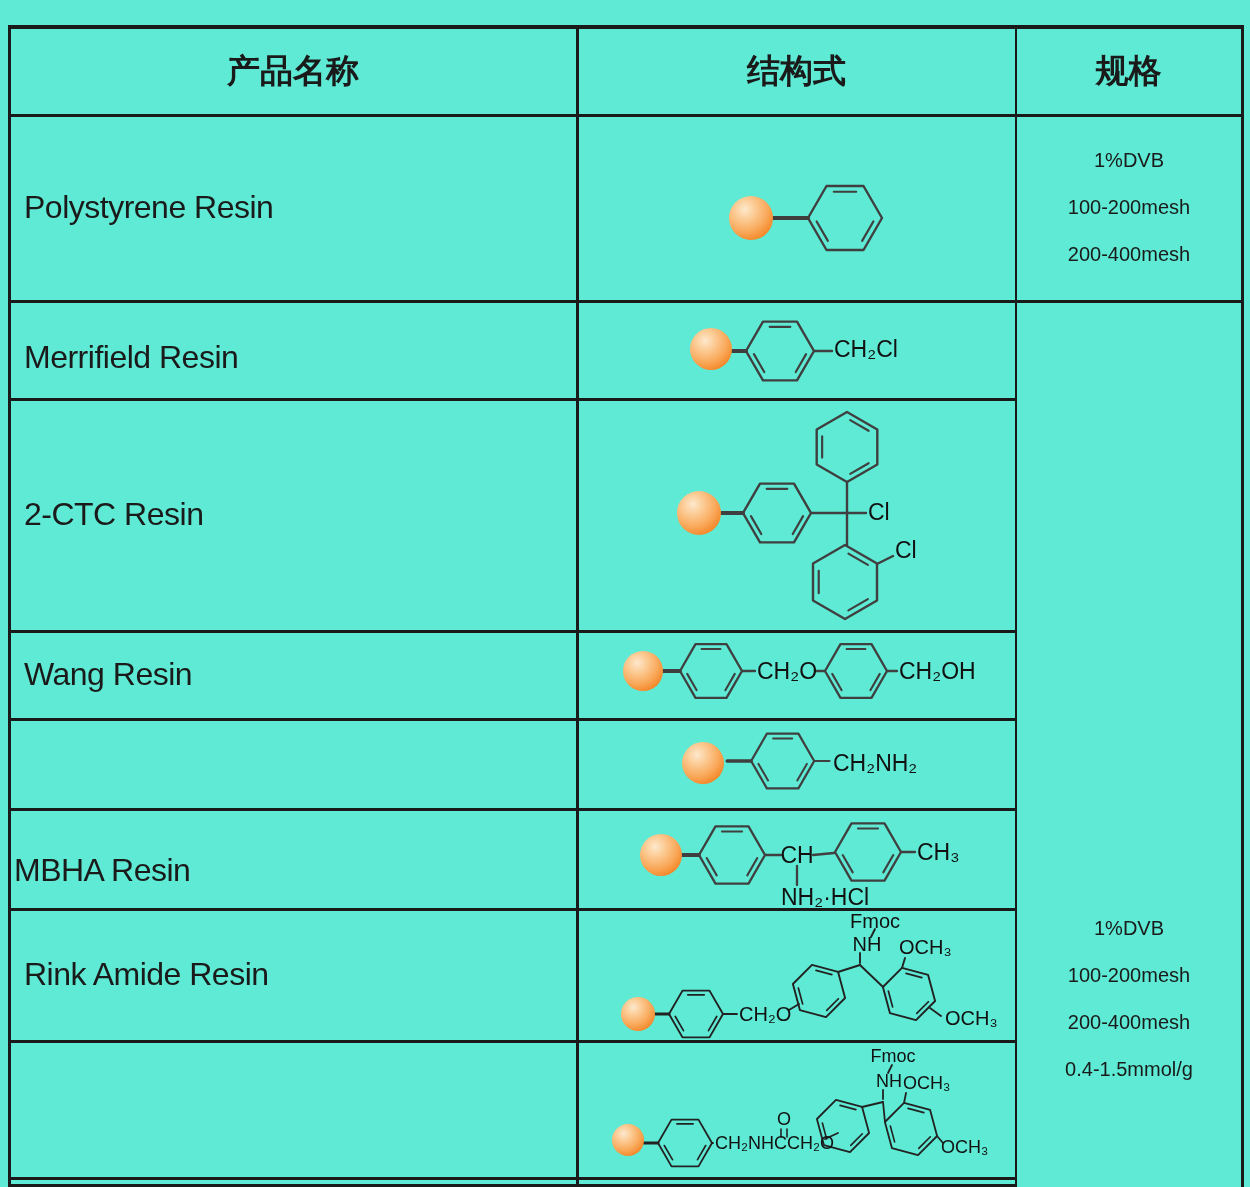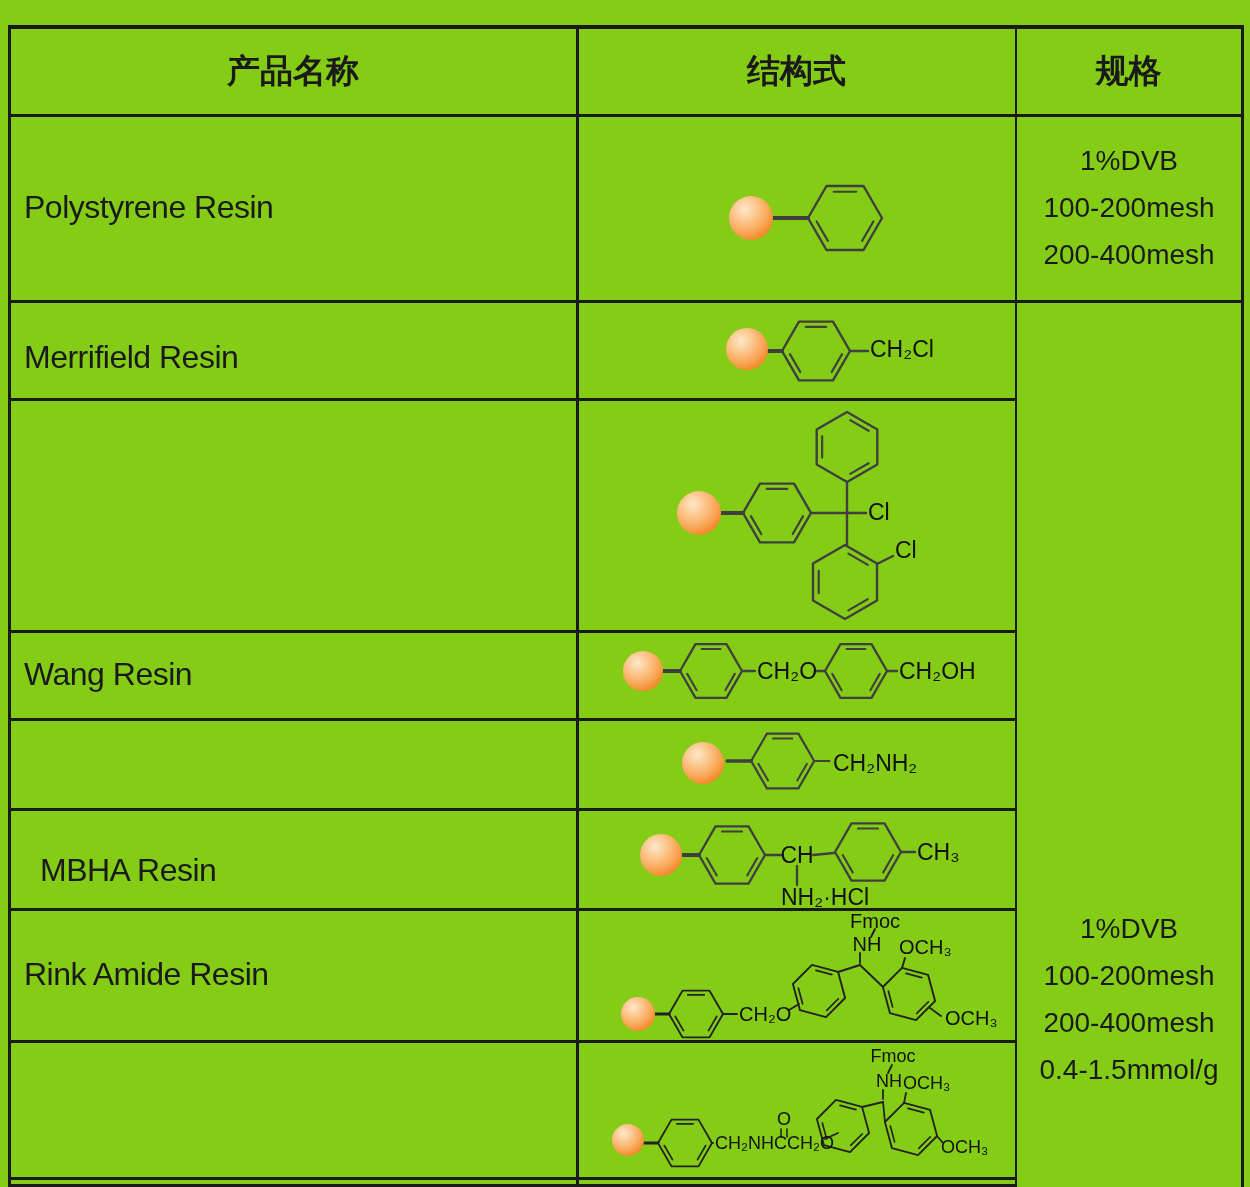--- a/index.html
+++ b/index.html
@@ -1,22 +1,22 @@
 <!DOCTYPE html>
 <html><head>
 <meta charset="utf-8">
 <style>
   html,body{margin:0;padding:0;background:#ffffff;}
-  .canvas{position:relative;width:1250px;height:1187px;background:#84cc16;overflow:hidden;
+  .canvas{position:relative;width:1250px;height:1187px;background:#5eead4;overflow:hidden;
           font-family:"Liberation Sans","DejaVu Sans",sans-serif;color:#1a1a1a;}
   .hline,.vline{position:absolute;background:#1a1a1a;}
   .cell{position:absolute;display:flex;align-items:center;}
   .hdr{justify-content:center;font-weight:bold;font-size:33px;}
   .name{font-size:32px;padding-left:14px;letter-spacing:-0.5px;}
-  .spec{position:absolute;font-size:28px;text-align:center;line-height:47px;}
+  .spec{position:absolute;font-size:20px;text-align:center;line-height:47px;}
   .spec1{display:flex;flex-direction:column;justify-content:center;padding-bottom:22px;}
   .struct{position:absolute;}
   .struct svg{position:absolute;left:0;top:0;width:100%;height:100%;}
   .bead{position:absolute;border-radius:50%;
         background:radial-gradient(circle at 36% 30%, #fde8cd 0%, #fccf9b 22%, #f9a859 55%, #f3811f 82%, #ee6f17 100%);}
   .chem{position:absolute;transform:translate(0,-50%);white-space:nowrap;color:#111;}
   .ctr{transform:translate(-50%,-50%);}
   .fs23{font-size:23px;}
   .fs20{font-size:20px;}
   .fs18{font-size:18px;}
@@ -35,24 +35,27 @@
   <div class="cell hdr" style="left:1015px;top:28px;width:227px;height:86px">
     <span>规格</span>
   </div>
 
   <div class="cell name" style="left:10px;top:115px;width:566px;height:185px">
       <span>Polystyrene Resin</span>
     </div>
   <div class="cell name" style="left:10px;top:300px;width:566px;height:114px">
       <span>Merrifield Resin</span>
     </div>
+  <div class="cell name" style="left:10px;top:398px;width:566px;height:232px">
+      <span>2-CTC Resin</span>
+    </div>
   <div class="cell name" style="left:10px;top:630px;width:566px;height:88px">
       <span>Wang Resin</span>
     </div>
-  <div class="cell name" style="left:26px;top:808px;width:566px;height:124px">
+  <div class="cell name" style="left:0;top:808px;width:566px;height:124px">
       <span>MBHA Resin</span>
     </div>
   <div class="cell name" style="left:10px;top:908px;width:566px;height:132px">
       <span>Rink Amide Resin</span>
     </div>
 
   <div class="spec spec1" style="left:1017px;top:117px;width:224px;height:181px">
     <div>1%DVB</div>
     <div>100-200mesh</div>
     <div>200-400mesh</div>
@@ -71,21 +74,21 @@
     <svg viewBox="0 0 432 185">
         <line x1="192" y1="103" x2="227" y2="103" stroke="#3f3f3f" stroke-width="4.2" stroke-linecap="round"></line>
         <polygon points="301.0,103.0 282.5,135.0 245.5,135.0 227.0,103.0 245.5,71.0 282.5,71.0" fill="none" stroke="#3f3f3f" stroke-width="2.4" stroke-linejoin="round"></polygon>
         <line x1="292.36789999999996" y1="106.41577739760658" x2="281.1421" y2="125.85943335321329" stroke="#3f3f3f" stroke-width="2.16" stroke-linecap="round"></line>
         <line x1="246.8579" y1="125.85943335321329" x2="235.6321" y2="106.41577739760658" stroke="#3f3f3f" stroke-width="2.16" stroke-linecap="round"></line>
         <line x1="252.77419999999998" y1="76.72478924918015" x2="275.2258" y2="76.72478924918013" stroke="#3f3f3f" stroke-width="2.16" stroke-linecap="round"></line>
       </svg>
     <div class="bead" style="left:148px;top:81px;width:44px;height:44px"></div>
   </div>
 
-  <div class="struct fs23" style="left:612px;top:300px;width:432px;height:102px">
+  <div class="struct fs23" style="left:576px;top:300px;width:432px;height:102px">
     <svg viewBox="0 0 432 98">
         <line x1="156" y1="49" x2="170" y2="49" stroke="#3f3f3f" stroke-width="4" stroke-linecap="round"></line>
         <line x1="238" y1="49" x2="256" y2="49" stroke="#3f3f3f" stroke-width="2.4" stroke-linecap="round"></line>
         <polygon points="238.0,49.0 221.0,78.4 187.0,78.4 170.0,49.0 187.0,19.6 221.0,19.6" fill="none" stroke="#3f3f3f" stroke-width="2.4" stroke-linejoin="round"></polygon>
         <line x1="230.0678" y1="52.13882247347632" x2="219.7522" y2="70.00596578403382" stroke="#3f3f3f" stroke-width="2.16" stroke-linecap="round"></line>
         <line x1="188.2478" y1="70.00596578403383" x2="177.9322" y2="52.138822473476324" stroke="#3f3f3f" stroke-width="2.16" stroke-linecap="round"></line>
         <line x1="193.6844" y1="24.85521174248986" x2="214.3156" y2="24.85521174248985" stroke="#3f3f3f" stroke-width="2.16" stroke-linecap="round"></line>
       </svg>
     <div class="bead" style="left:114px;top:28px;width:42px;height:42px"></div>
     <span class="chem" style="left:258px;top:49px">CH₂Cl</span>

